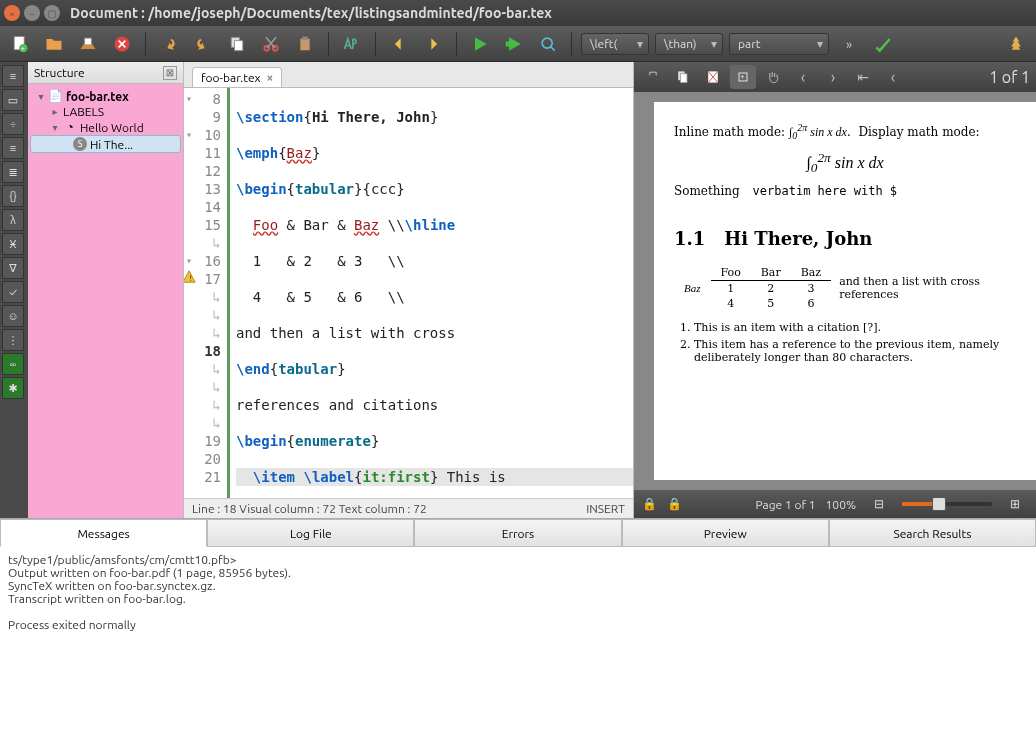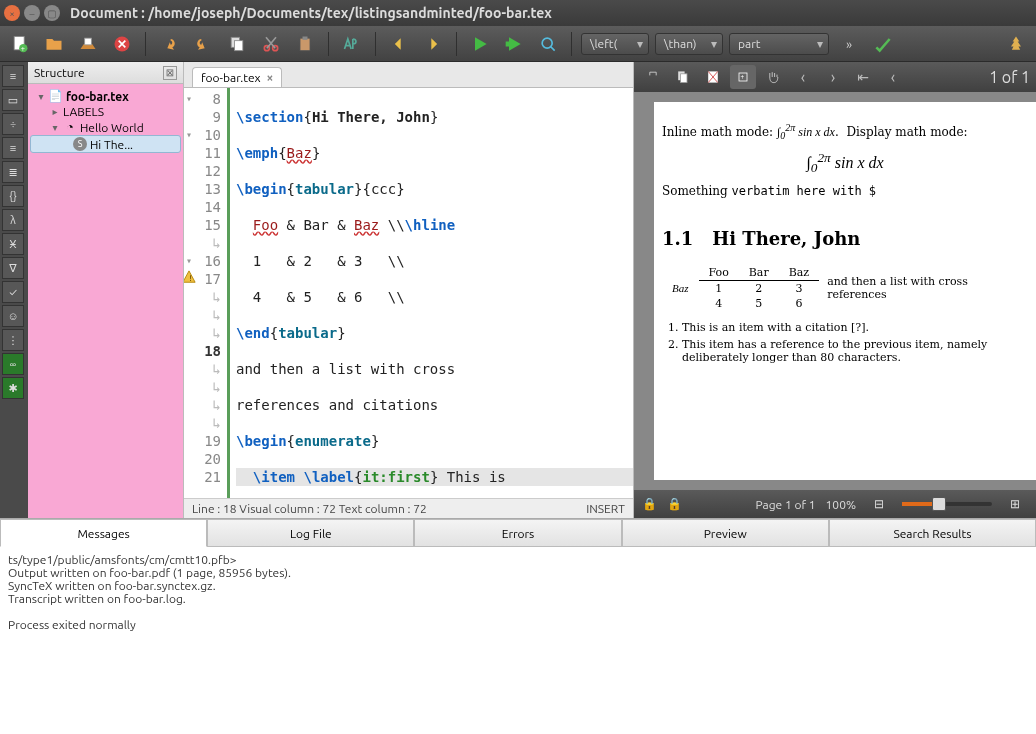--- a/index.html
+++ b/index.html
@@ -43,37 +43,37 @@
 .lbl{color:#2a8a2a;font-weight:bold;}
 .err{color:#9a1a1a;text-decoration:underline wavy #c33;}
 .hl-y{background:#e5e5e5;}
 .statusline{height:20px;background:#eee;border-top:1px solid #ccc;font-size:12px;color:#444;display:flex;align-items:center;padding:0 8px;justify-content:space-between;}
 .previewpane{width:402px;display:flex;flex-direction:column;background:#f2f2f2;}
 .pvtb{height:30px;background:linear-gradient(#5a5a5a,#404040);display:flex;align-items:center;padding:0 6px;gap:4px;color:#ddd;}
 .pvbtn{width:26px;height:24px;display:flex;align-items:center;justify-content:center;border-radius:3px;}
 .pvbtn svg{width:16px;height:16px;}
 .pvpag{margin-left:auto;font-size:16px;}
 .pdfview{flex:1;background:#888;padding:10px 0 10px 20px;overflow:hidden;}
-.pdfpg{background:#fff;width:100%;height:100%;padding:20px 8px;font-family:"DejaVu Serif",serif;font-size:12px;color:#000;overflow:hidden;}
+.pdfpg{background:#fff;width:100%;height:100%;padding:20px 20px;font-family:"DejaVu Serif",serif;font-size:12px;color:#000;overflow:hidden;}
 .pvfoot{height:28px;background:linear-gradient(#5a5a5a,#404040);display:flex;align-items:center;padding:0 8px;gap:10px;color:#ddd;font-size:12px;}
 .slider{flex:0 0 90px;height:4px;background:#333;position:relative;border-radius:2px;}
 .slider .fill{position:absolute;left:0;top:0;height:100%;width:35%;background:#e06a1a;}
 .slider .thumb{position:absolute;left:33%;top:-5px;width:14px;height:14px;background:#ddd;border:1px solid #555;border-radius:2px;}
 .bottompanel{height:216px;background:#fff;display:flex;flex-direction:column;border-top:1px solid #aaa;}
 .btabs{height:28px;background:#e2e2e2;display:flex;}
 .btab{flex:1;border:1px solid #bbb;display:flex;align-items:center;justify-content:center;font-size:12px;background:linear-gradient(#f4f4f4,#e2e2e2);}
 .btab.active{background:#fff;border-bottom-color:#fff;}
 .blog{flex:1;padding:6px 8px;font-size:12px;color:#333;overflow:hidden;}
 .math{font-family:serif;font-style:italic;}
 .pdfh1{font-size:18px;font-weight:bold;margin:30px 0 10px;}
 .pdftbl{border-collapse:collapse;font-size:11px;margin:6px 0;}
 .pdftbl td{padding:1px 10px;text-align:center;}
 .ol{margin-left:20px;font-size:11px;}
 .ol li{margin:4px 0;}
-.tt{font-family:monospace;}
+.tt{font-family:monospace;margin-left:9px;}
 </style>
 </head>
 <body>
 
 <div class="titlebar">
   <div class="winbtns">
     <div class="winbtn close">×</div>
     <div class="winbtn">–</div>
     <div class="winbtn">▢</div>
   </div>
@@ -269,22 +269,22 @@
         <div class="gline">20</div>
         <div class="gline">21</div>
       </div>
       <div class="code">
 <div class="codeln"><span class="kw">\section</span>{<b>Hi There, John</b>}</div>
 <div class="codeln"><span class="kw">\emph</span>{<span class="err">Baz</span>}</div>
 <div class="codeln"><span class="kw">\begin</span>{<span class="env">tabular</span>}{ccc}</div>
 <div class="codeln">  <span class="err">Foo</span> &amp; Bar &amp; <span class="err">Baz</span> \\<span class="kw">\hline</span></div>
 <div class="codeln">  1   &amp; 2   &amp; 3   \\</div>
 <div class="codeln">  4   &amp; 5   &amp; 6   \\</div>
+<div class="codeln">and then a list with cross</div>
 <div class="codeln"><span class="kw">\end</span>{<span class="env">tabular</span>}</div>
-<div class="codeln">and then a list with cross</div>
 <div class="codeln">references and citations</div>
 <div class="codeln"><span class="kw">\begin</span>{<span class="env">enumerate</span>}</div>
 <div class="codeln hl-y">  <span class="kw">\item</span> <span class="kw">\label</span>{<span class="lbl">it:first</span>} This is</div>
 
 
 
 
 
 
 

